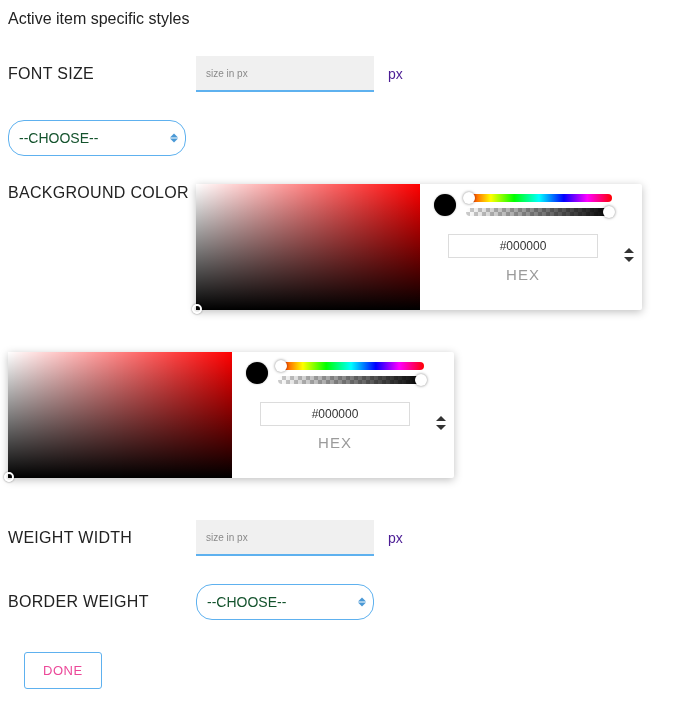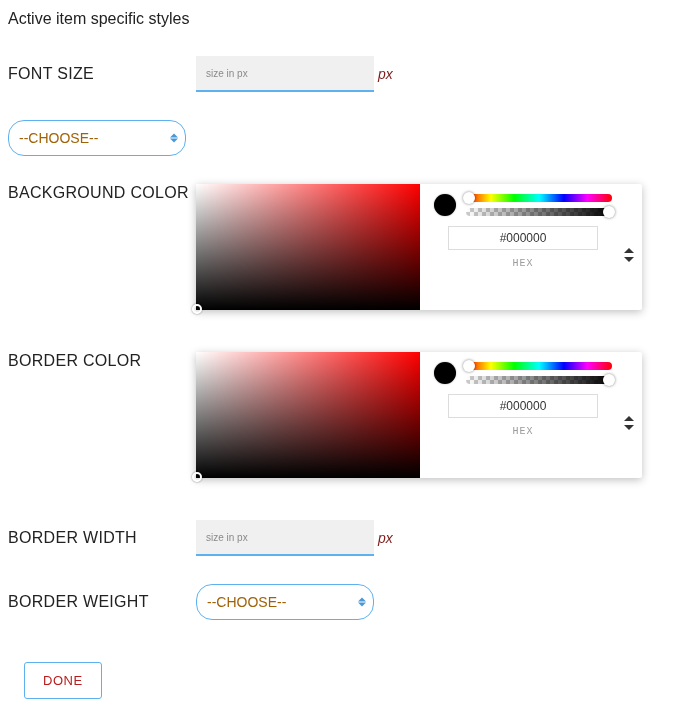--- a/index.html
+++ b/index.html
@@ -36,39 +36,38 @@
     border: none;
     background: #f0f0f0;
     border-bottom: 2px solid #5eb1ef;
     padding: 0 10px;
     font-size: 10px;
     color: #333;
     outline: none;
   }
   .text-input::placeholder { color: #8a8a8a; }
   .unit {
-    margin-left: 4px;
+    margin-left: 14px;
     font-size: 14px;
-    color: #7f1d1d;
-    font-style: italic;
+    color: #4c1d95;
   }
   .select-wrap {
     position: relative;
     width: 178px;
     height: 36px;
   }
   .select {
     width: 100%;
     height: 100%;
     border: 1px solid #5eb1ef;
     border-radius: 16px;
     background: #fff;
     padding: 0 28px 0 10px;
     font-size: 14px;
-    color: #a16207;
+    color: #14532d;
     appearance: none;
     -webkit-appearance: none;
     outline: none;
     cursor: pointer;
   }
   .select-caret {
     position: absolute;
     right: 8px;
     top: 50%;
     transform: translateY(-50%);
@@ -158,63 +157,62 @@
   .slider-knob {
     position: absolute;
     top: 50%;
     width: 12px; height: 12px;
     border-radius: 50%;
     background: #fff;
     transform: translate(-50%, -50%);
     box-shadow: 0 0 3px rgba(0,0,0,0.5);
   }
   .hex-wrap {
-    margin-top: 10px;
+    margin-top: 18px;
     text-align: center;
   }
   .hex-input {
     width: 150px;
     height: 24px;
     border: 1px solid #dcdcdc;
     text-align: center;
     font-size: 12px;
     color: #333;
     outline: none;
   }
   .hex-label {
-    font-size: 10px;
+    font-size: 15px;
     letter-spacing: 1px;
     color: #9b9b9b;
     margin-top: 8px;
-    font-family: Liberation Mono, monospace;
   }
   .format-arrows {
     position: absolute;
     right: 8px;
     top: 64px;
     display: flex;
     flex-direction: column;
     gap: 4px;
     cursor: pointer;
   }
   .format-arrows .tri {
     width: 0; height: 0;
     border-left: 5px solid transparent;
     border-right: 5px solid transparent;
   }
   .format-arrows .up { border-bottom: 5px solid #333; }
   .format-arrows .dn { border-top: 5px solid #333; }
 
   .done-btn {
-    margin-top: 14px;
+    margin-top: 4px;
     margin-left: 16px;
     border: 1px solid #5eb1ef;
     border-radius: 3px;
     background: #fff;
-    color: #b91c1c;
+    color: #ec4899;
     font-size: 13px;
     letter-spacing: 0.5px;
     padding: 10px 18px;
     cursor: pointer;
   }
 </style>
 </head>
 <body>
 
 
@@ -267,21 +265,20 @@
       <div class="format-arrows">
         <div class="tri up"></div>
           <div class="tri dn"></div>
       </div>
     </div>
   </div>
 </div>
 
 
 <div class="row tall">
-  <div class="label">BORDER COLOR</div>
   <div class="picker">
     <div class="sv-panel">
       <div class="sv-knob"></div>
     </div>
     <div class="picker-right">
       <div class="top-row">
         <div class="swatch"></div>
         <div class="sliders">
           <div class="hue-track">
             <div class="slider-knob" style="left:2%"></div>
@@ -298,21 +295,21 @@
       <div class="format-arrows">
         <div class="tri up"></div>
           <div class="tri dn"></div>
       </div>
     </div>
   </div>
 </div>
 
 
 <div class="row">
-  <div class="label">BORDER WIDTH</div>
+  <div class="label">WEIGHT WIDTH</div>
   <input class="text-input" type="text" placeholder="size in px" style="">
   <div class="unit">px</div>
 </div>
 
 
 <div class="row">
   <div class="label">BORDER WEIGHT</div>
   <div class="select-wrap">
     <select class="select">
       <option>--CHOOSE--</option>

